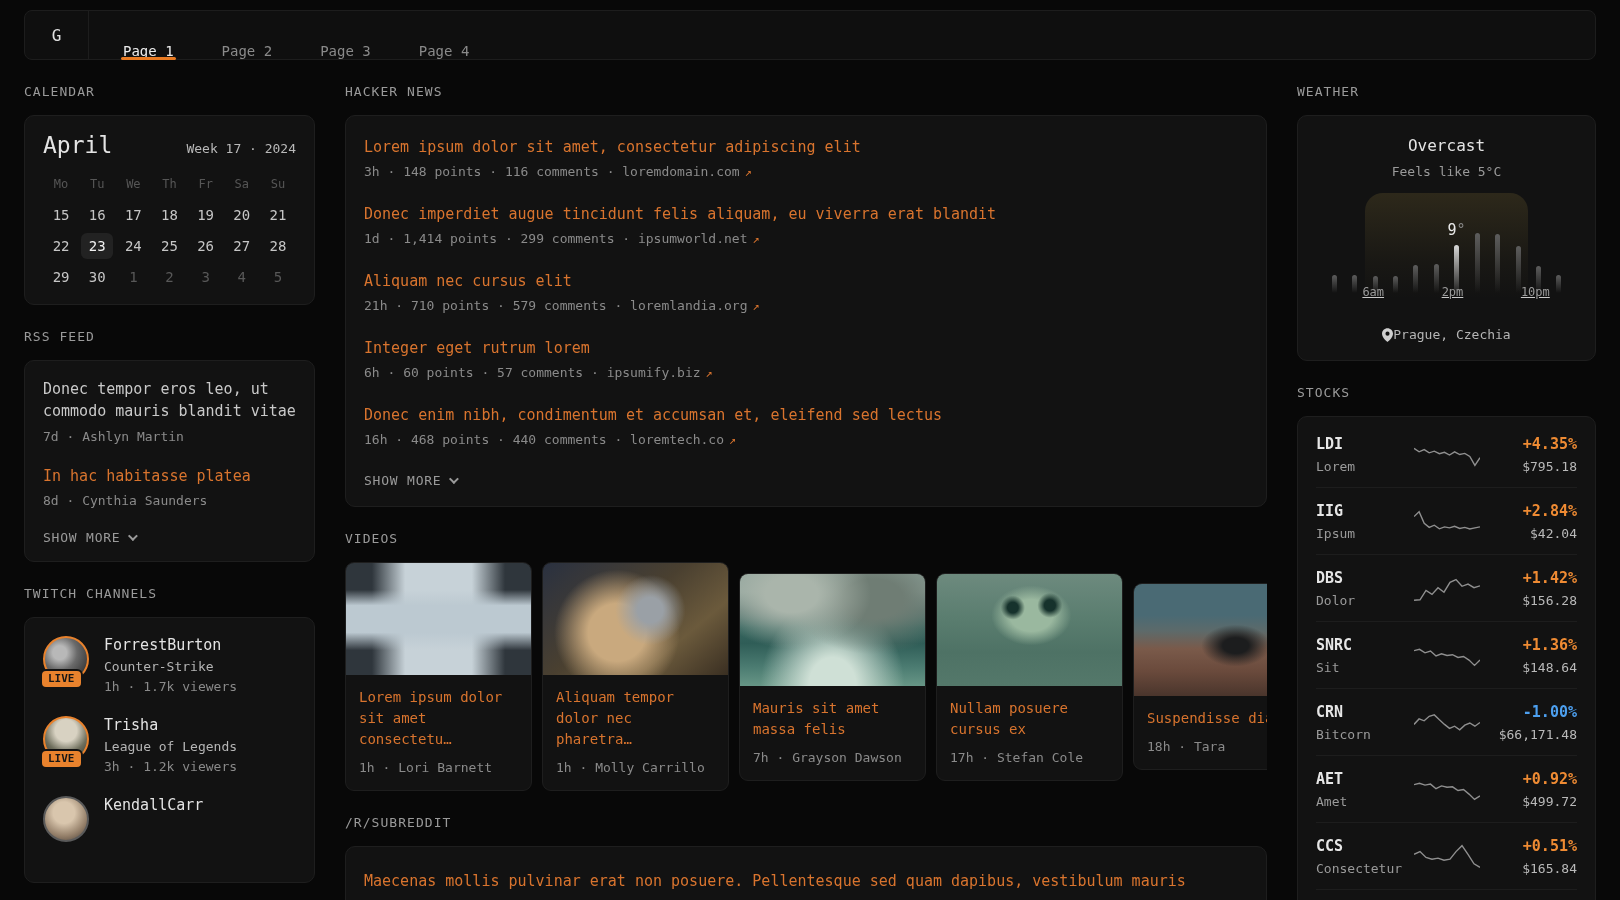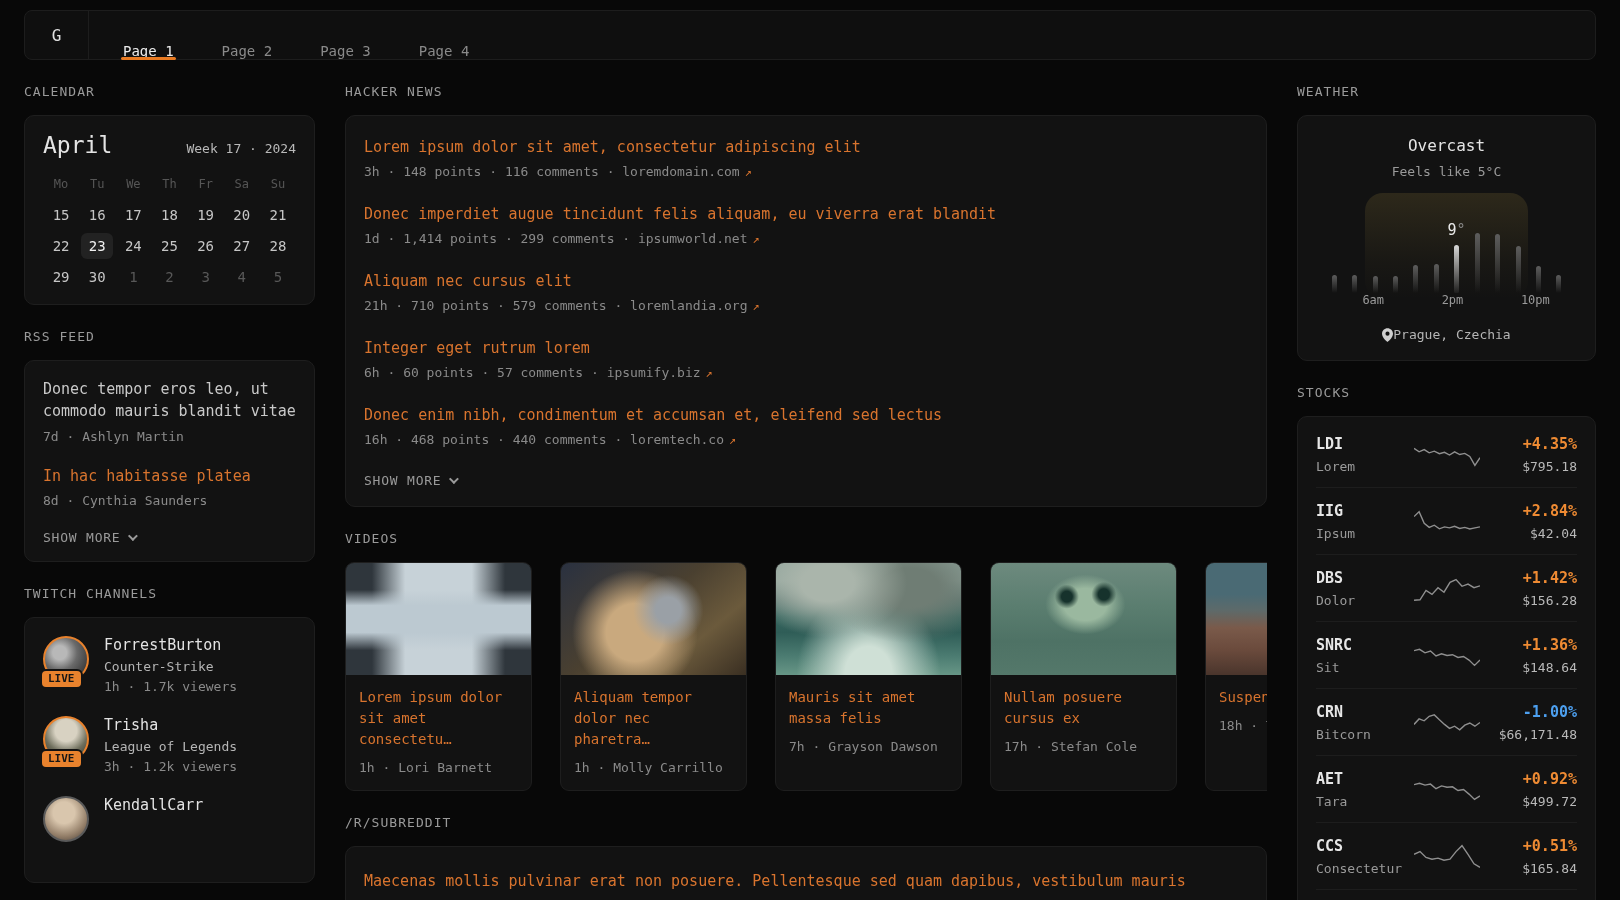--- a/index.html
+++ b/index.html
@@ -90,21 +90,21 @@
   .tw-name { color:#e3e3e3; font-size:15px; cursor:pointer; }
   .tw-game { color:#b5b5b5; font-size:13px; margin-top:5px; }
   .tw-meta { color:#8a8a8a; font-size:13px; margin-top:5px; }
   
   .hn { padding:22px 18px 18px; }
   .hn-item { margin-bottom:26px; }
   .hn-title { font-size:15px; color:#d9742e; cursor:pointer; }
   .hn-meta { margin-top:8px; font-size:13px; color:#8a8a8a; }
   .ext-arrow { color:#d9742e; font-size:12px; margin-left:5px; }
   
-  .videos-row { display:flex; gap:28px; overflow:hidden; }
+  .videos-row { display:flex; gap:10px; overflow:hidden;align-items:center; }
   .vcard { width:187px; flex:none; background:#121212; border:1px solid #1e1e1e; border-radius:9px; }
   .vthumb { height:112px; border-radius:8px 8px 0 0; }
   .vbody { padding:12px 13px 15px; }
   .vtitle { font-size:14px; line-height:1.5; color:#d9742e; cursor:pointer; }
   .vmeta { margin-top:10px; font-size:13px; color:#8a8a8a; white-space:nowrap; }
   .thumb-towers-sky {
     background-color:#2f363c;
     background-image:
       linear-gradient(180deg, rgba(195,206,214,0) 0 24%, #bcc9d1 38% 62%, rgba(195,206,214,0) 78%),
       linear-gradient(90deg, rgba(199,210,216,0) 0 14%, #c7d2d8 32% 68%, rgba(199,210,216,0) 86%);
@@ -153,21 +153,21 @@
     display:flex; align-items:flex-end;
   }
   .w-slot { flex:1; display:flex; justify-content:center; }
   .w-bar { width:5px; border-radius:4px 4px 2px 2px; background:linear-gradient(180deg,#5d5d5d, rgba(70,70,70,0)); }
   .w-bar.cur { background:linear-gradient(180deg,#d8d8d8, rgba(160,160,160,.08)); }
   .w-temp {
     position:absolute; bottom:76px; left:54.1%; transform:translateX(-50%);
     color:#eaeaea; font-size:15px;
   }
   .w-temp .deg { color:#8a8a8a; }
-  .w-hours { position:absolute; left:0; right:0; bottom:8px; display:flex; }
+  .w-hours { position:absolute; left:0; right:0; bottom:16px; display:flex;text-decoration:underline; }
   .w-hour { flex:1; text-align:center; color:#9a9a9a; font-size:12px; }
   .w-loc {
     margin-top:12px; display:flex; align-items:center; justify-content:center; 
     color:#b5b5b5; font-size:13px;
   }
   .pin-icon svg { display:block; }
   
   .stocks { padding:4px 18px; }
   .stk-row {
     display:grid; grid-template-columns:1fr auto 1fr; align-items:center;
@@ -534,21 +534,21 @@
             </svg>
           </div>
     <div class="stk-right">
       <div class="stk-chg neg">-1.00%</div>
       <div class="stk-price">$66,171.48</div>
     </div>
   </div>
         <div class="stk-row">
     <div>
       <div class="stk-sym">AET</div>
-      <div class="stk-name">Tara</div>
+      <div class="stk-name">Amet</div>
     </div>
     <div class="stk-spark">
             <svg width="66" height="30" viewBox="0 0 66 30">
               <polyline points="0.0,9.6 5.5,8.3 11.0,10.1 16.5,9.1 22.0,13.7 27.5,10.9 33.0,12.3 38.5,11.8 44.0,15.5 49.5,14.5 55.0,19.1 60.5,24.4 66.0,20.9" fill="none" stroke="#8f8f8f" stroke-width="1.4"></polyline>
             </svg>
           </div>
     <div class="stk-right">
       <div class="stk-chg pos">+0.92%</div>
       <div class="stk-price">$499.72</div>
     </div>

